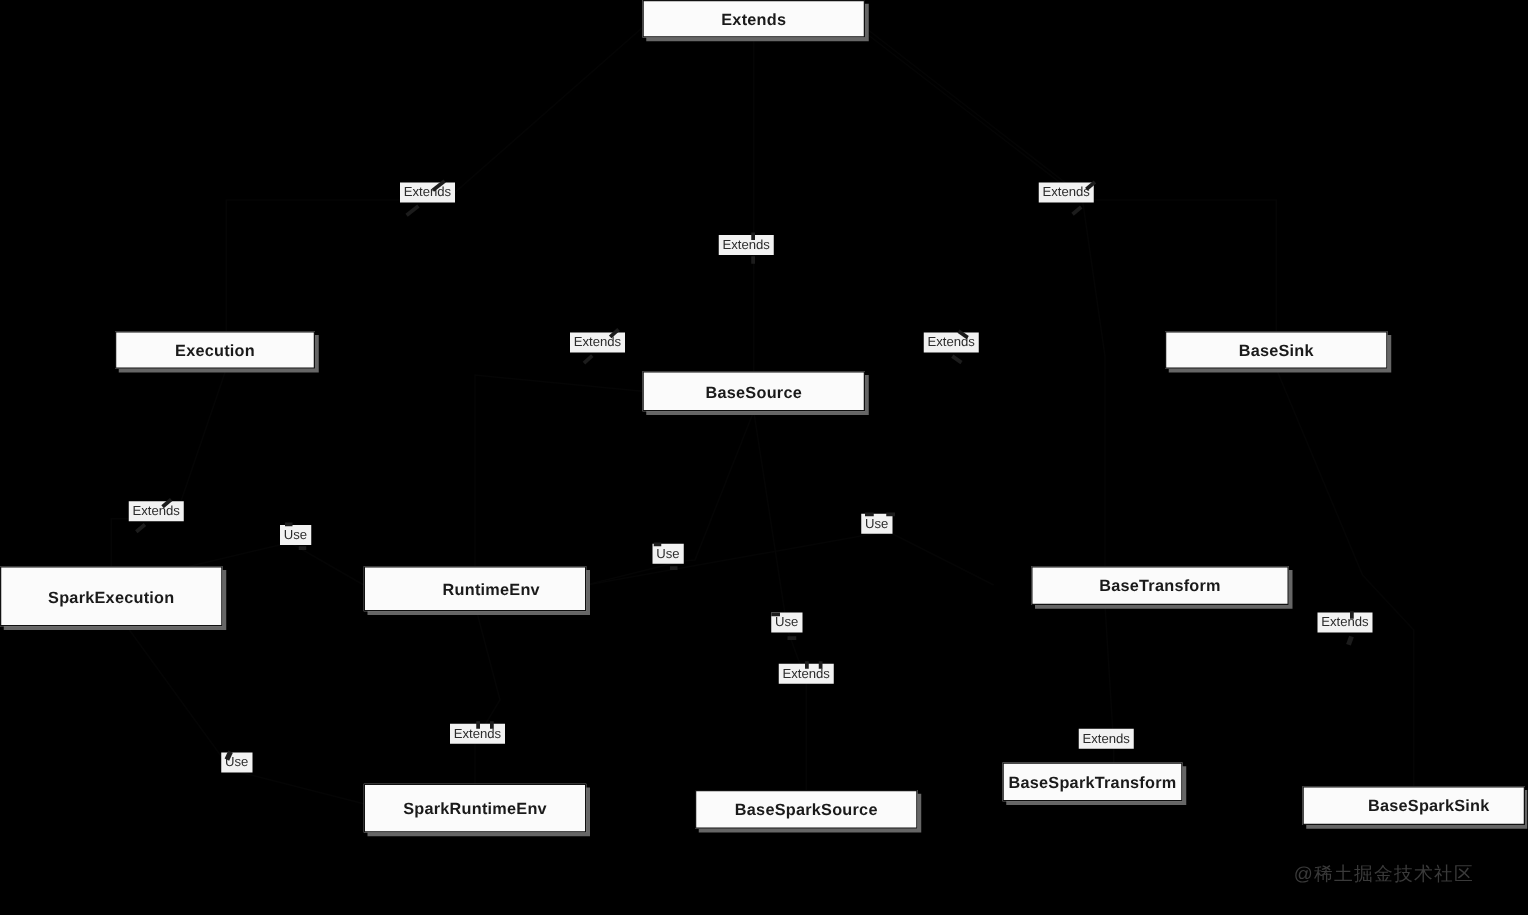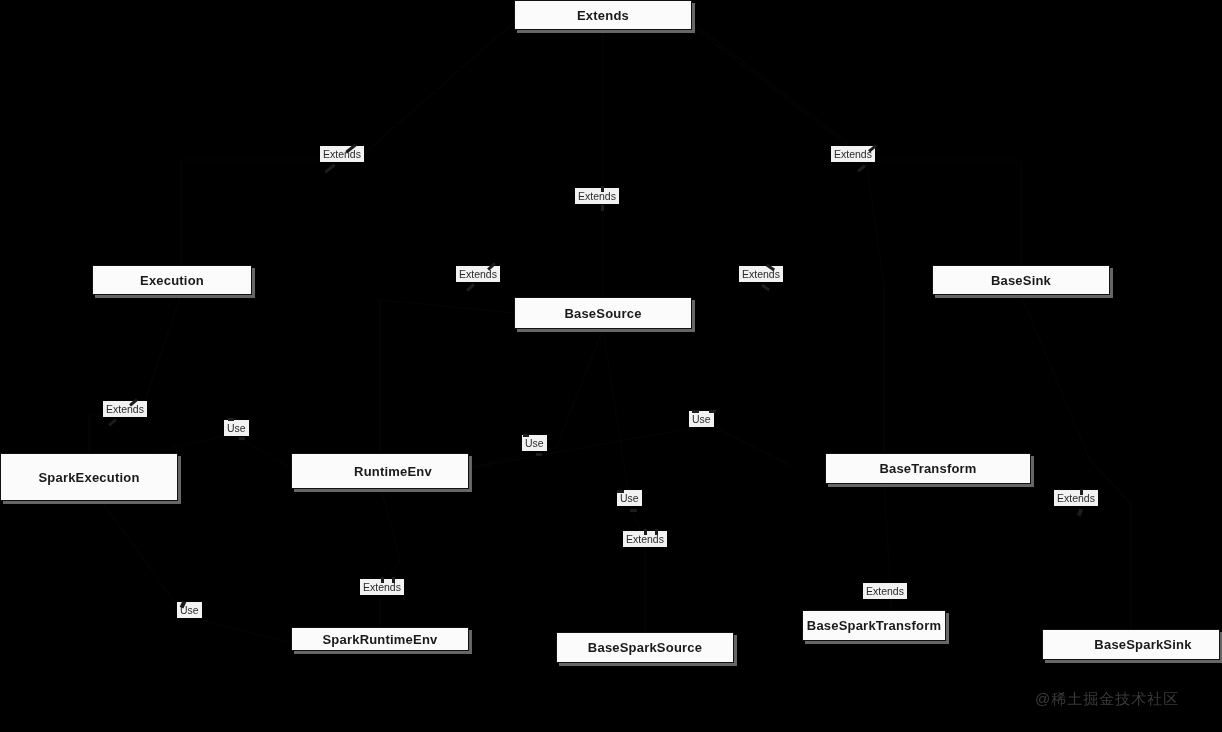--- a/index.html
+++ b/index.html
@@ -150,21 +150,21 @@
   </div>
 
   <div class="node" style="left:291px;top:453px;width:178px;height:36px;padding-left:26px;">
     <span>RuntimeEnv</span>
   </div>
 
   <div class="node" style="left:795px;top:453px;width:206px;height:31px;margin-left:30px;">
     <span>BaseTransform</span>
   </div>
 
-  <div class="node" style="left:291px;top:627px;width:178px;height:24px;">
+  <div class="node" style="left:291px;top:627px;width:178px;height:39px;">
     <span>SparkRuntimeEnv</span>
   </div>
 
   <div class="node" style="left:556px;top:632px;width:178px;height:31px;">
     <span>BaseSparkSource</span>
   </div>
 
   <div class="node" style="left:802px;top:610px;width:144px;height:31px;">
     <span>BaseSparkTransform</span>
   </div>

